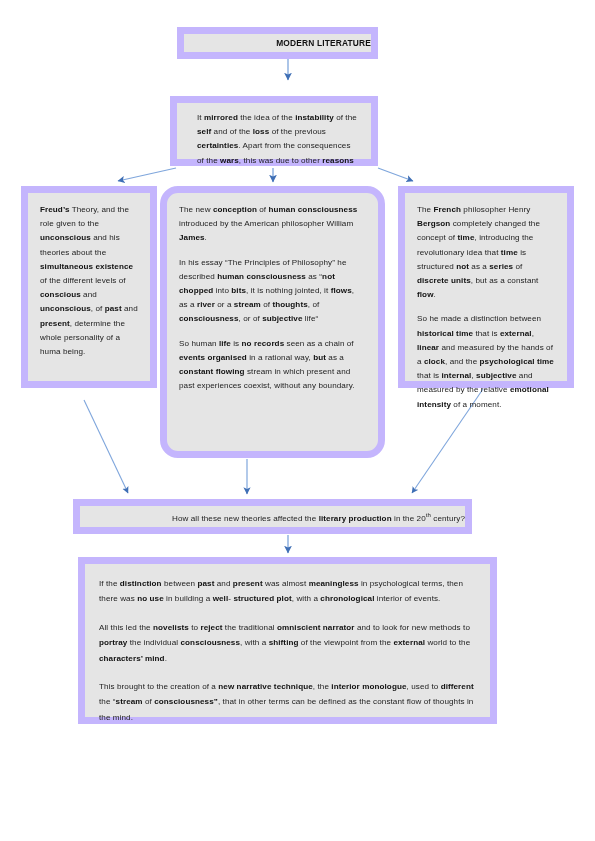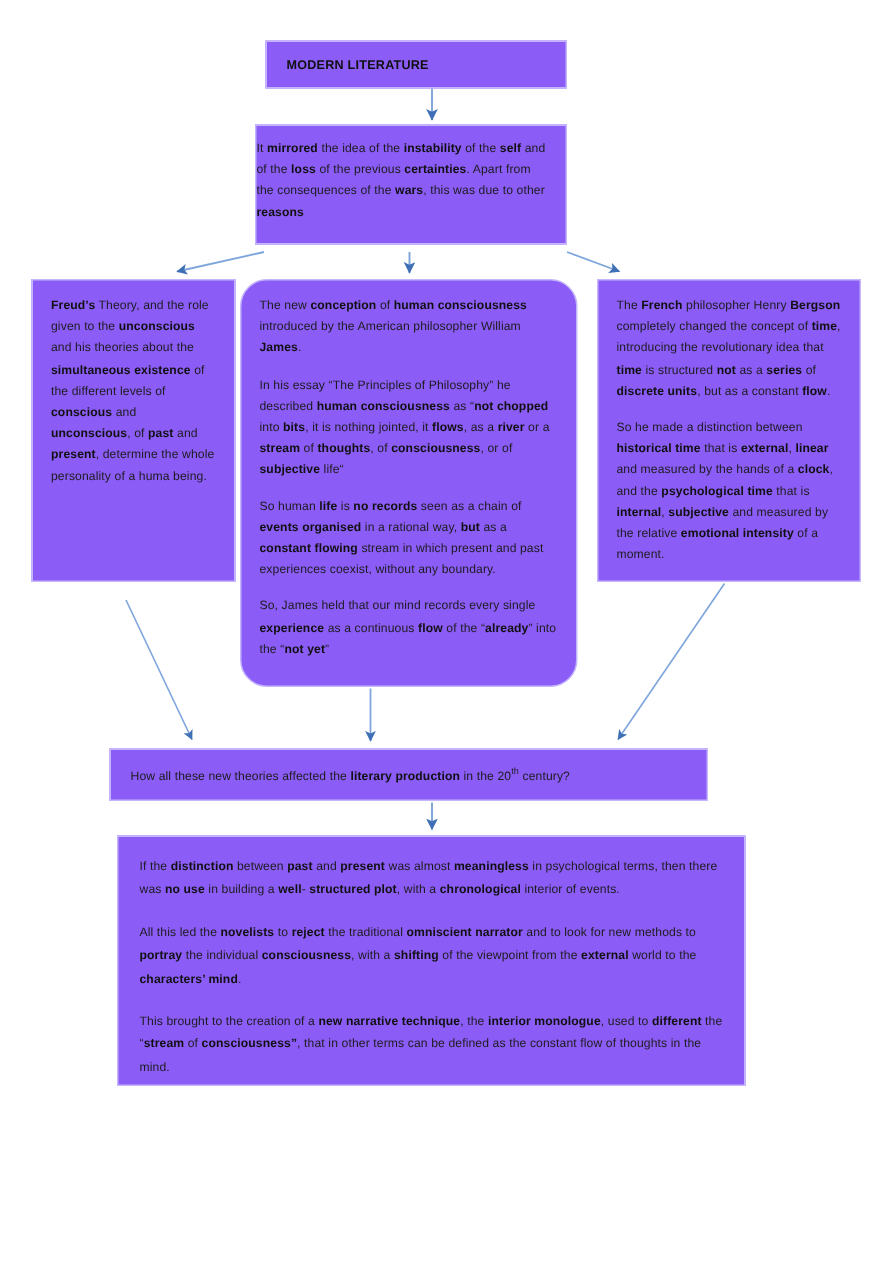--- a/index.html
+++ b/index.html
@@ -23,23 +23,24 @@
   }
   .arrows {
     position: absolute;
     left: 0; top: 0;
     width: 595px; height: 841px;
     pointer-events: none;
   }
   .node {
     position: absolute;
     box-sizing: border-box;
-    background: #8b5cf6;
-    border: 1px solid #c4b5fd;
+    background: #e5e5e5;
+    border: 7px solid #c4b5fd;
     padding: 9px 10px 9px 11px;
+    justify-content: flex-end;
   }
   .node p {
     margin: 0 0 10px 0;
     font-size: 8.1px;
     line-height: 14.2px;
     color: #1c1c1c;
     letter-spacing: 0.01em;
   }
   .node p:last-child { margin-bottom: 0; }
   .node b { font-weight: bold; color: #111111; }
@@ -51,22 +52,22 @@
     padding: 0 0 0 13px;
     display: flex; align-items: center;
   }
   #node-title .heading {
     font-size: 8.4px;
     font-weight: bold;
     letter-spacing: 0.02em;
     color: #101010;
   }
   #node-intro {
-    left: 170px; top: 83px; width: 208px; height: 80px;
-    padding: 8px 13px 8px 0;
+    left: 170px; top: 96px; width: 208px; height: 70px;
+    padding: 8px 13px 8px 20px;
   }
   #node-freud {
     left: 21px; top: 186px; width: 136px; height: 202px;
     padding: 10px 12px 8px 12px;
   }
   #node-james {
     left: 160px; top: 186px; width: 225px; height: 272px;
     padding: 10px 13px 8px 12px;
     border-radius: 18px;
   }
@@ -127,21 +128,20 @@
     </div>
 
   <div class="node" id="node-freud">
       <p><b>Freud’s</b><span> Theory, and the role given to the </span><b>unconscious</b><span> and his theories about the </span><b>simultaneous existence</b><span> of the different levels of </span><b>conscious</b><span> and </span><b>unconscious</b><span>, of </span><b>past</b><span> and </span><b>present</b><span>, determine the whole personality of a huma being.</span></p>
     </div>
 
   <div class="node" id="node-james">
       <p><span>The new </span><b>conception</b><span> of </span><b>human consciousness</b><span> introduced by the American philosopher William </span><b>James</b><span>.</span></p>
       <p><span>In his essay “The Principles of Philosophy” he described </span><b>human consciousness</b><span> as “</span><b>not chopped</b><span> into </span><b>bits</b><span>, it is nothing jointed, it </span><b>flows</b><span>, as a </span><b>river</b><span> or a </span><b>stream</b><span> of </span><b>thoughts</b><span>, of </span><b>consciousness</b><span>, or of </span><b>subjective</b><span> life“</span></p>
       <p><span>So human </span><b>life</b><span> is </span><b>no records</b><span> seen as a chain of </span><b>events organised</b><span> in a rational way, </span><b>but</b><span> as a </span><b>constant flowing</b><span> stream in which present and past experiences coexist, without any boundary.</span></p>
-      <p><span>So, James held that our mind records every single </span><b>experience</b><span> as a continuous </span><b>flow</b><span> of the “</span><b>already</b><span>” into the “</span><b>not yet</b><span>”</span></p>
     </div>
 
   <div class="node" id="node-bergson">
       <p><span>The </span><b>French</b><span> philosopher Henry </span><b>Bergson</b><span> completely changed the concept of </span><b>time</b><span>, introducing the revolutionary idea that </span><b>time</b><span> is structured </span><b>not</b><span> as a </span><b>series</b><span> of </span><b>discrete units</b><span>, but as a constant </span><b>flow</b><span>.</span></p>
       <p><span>So he made a distinction between </span><b>historical time</b><span> that is </span><b>external</b><span>, </span><b>linear</b><span> and measured by the hands of a </span><b>clock</b><span>, and the </span><b>psychological time</b><span> that is </span><b>internal</b><span>, </span><b>subjective</b><span> and measured by the relative </span><b>emotional intensity</b><span> of a moment.</span></p>
     </div>
 
   <div class="node" id="node-question">
       <p><span>How all these new theories affected the </span><b>literary production</b><span> in the 20</span><sup>th</sup><span> century?</span></p>
     </div>

